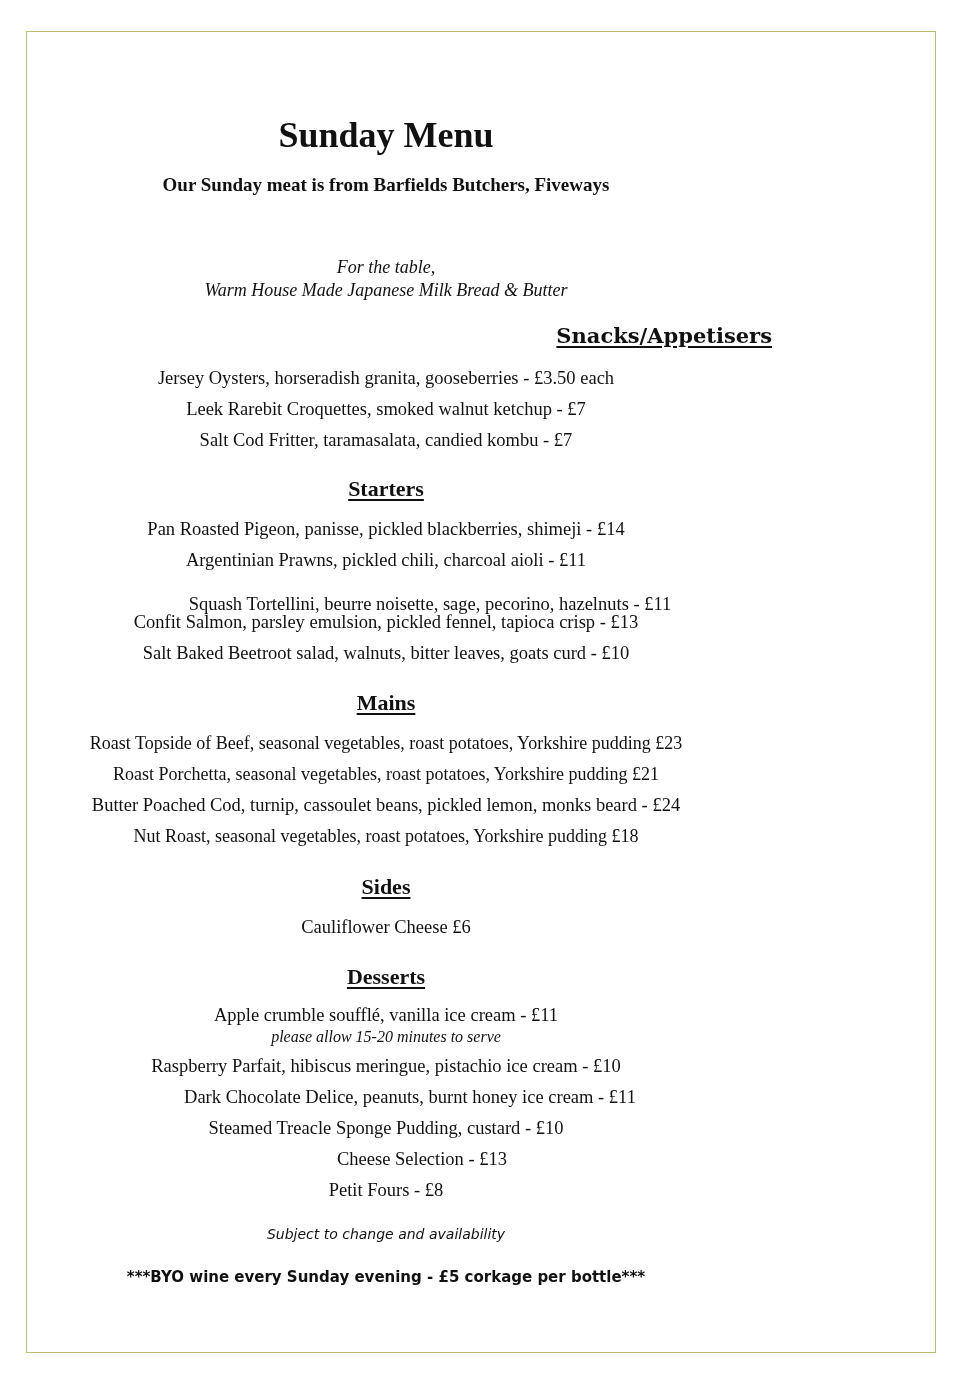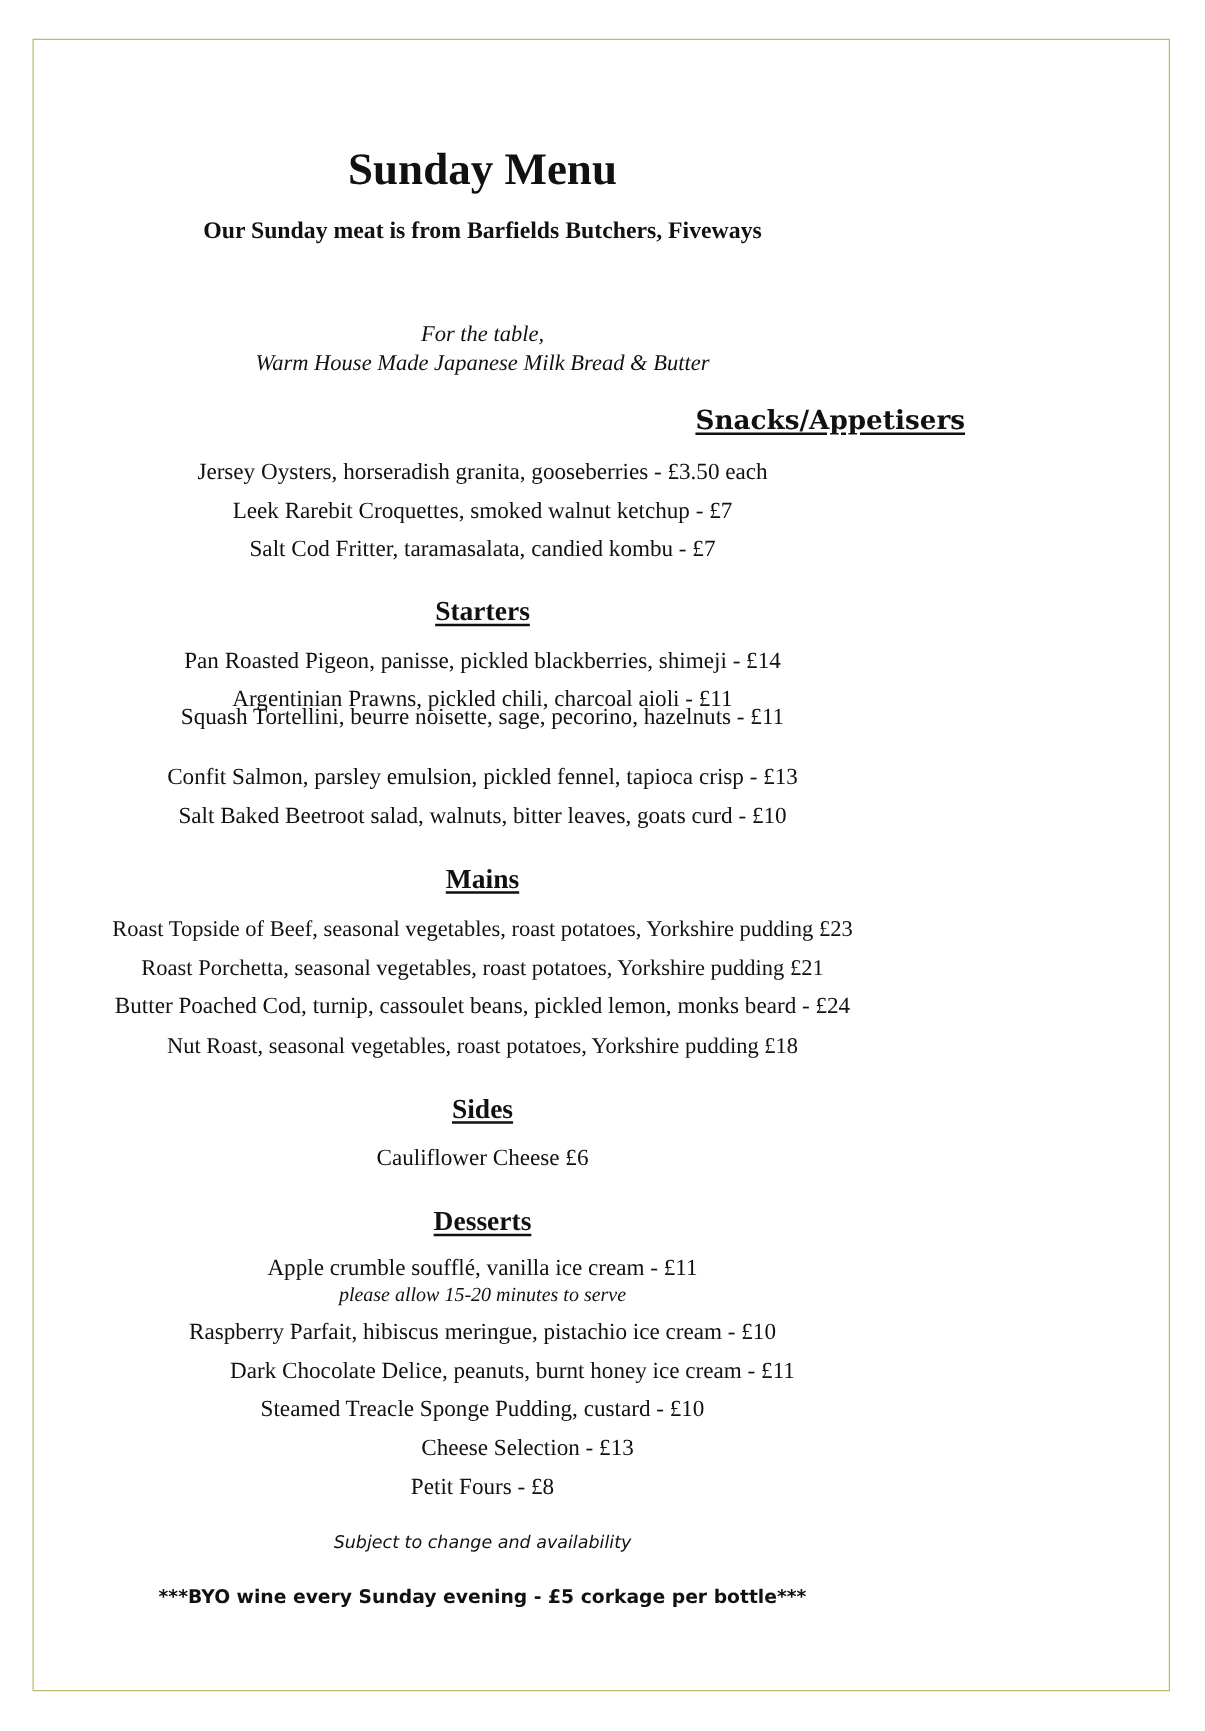--- a/index.html
+++ b/index.html
@@ -32,21 +32,21 @@
 <div class="line serif ital" style="top:280px;">Warm House Made Japanese Milk Bread &amp; Butter</div>
 
 <div class="line heading-sans" style="top:323px;">Snacks/Appetisers</div>
 <div class="line serif item" style="top:368px;">Jersey Oysters, horseradish granita, gooseberries - £3.50 each</div>
 <div class="line serif item" style="top:399px;">Leek Rarebit Croquettes, smoked walnut ketchup - £7</div>
 <div class="line serif item" style="top:430px;">Salt Cod Fritter, taramasalata, candied kombu - £7</div>
 
 <div class="line serif heading" style="top:476px;">Starters</div>
 <div class="line serif item" style="top:519px;">Pan Roasted Pigeon, panisse, pickled blackberries, shimeji - £14</div>
 <div class="line serif item" style="top:550px;">Argentinian Prawns, pickled chili, charcoal aioli - £11</div>
-<div class="line serif item" style="top:564px;">Squash Tortellini, beurre noisette, sage, pecorino, hazelnuts - £11</div>
+<div class="line serif item" style="top:594px;padding-left:44px;">Squash Tortellini, beurre noisette, sage, pecorino, hazelnuts - £11</div>
 <div class="line serif item" style="top:612px;">Confit Salmon, parsley emulsion, pickled fennel, tapioca crisp - £13</div>
 <div class="line serif item" style="top:643px;">Salt Baked Beetroot salad, walnuts, bitter leaves, goats curd - £10</div>
 
 <div class="line serif heading" style="top:690px;">Mains</div>
 <div class="line serif item" style="top:733px; font-size:18px;">Roast Topside of Beef, seasonal vegetables, roast potatoes, Yorkshire pudding £23</div>
 <div class="line serif item" style="top:764px; font-size:18px;">Roast Porchetta, seasonal vegetables, roast potatoes, Yorkshire pudding £21</div>
 <div class="line serif item" style="top:795px;">Butter Poached Cod, turnip, cassoulet beans, pickled lemon, monks beard - £24</div>
 <div class="line serif item" style="top:826px; font-size:18px;">Nut Roast, seasonal vegetables, roast potatoes, Yorkshire pudding £18</div>
 
 <div class="line serif heading" style="top:874px;">Sides</div>

